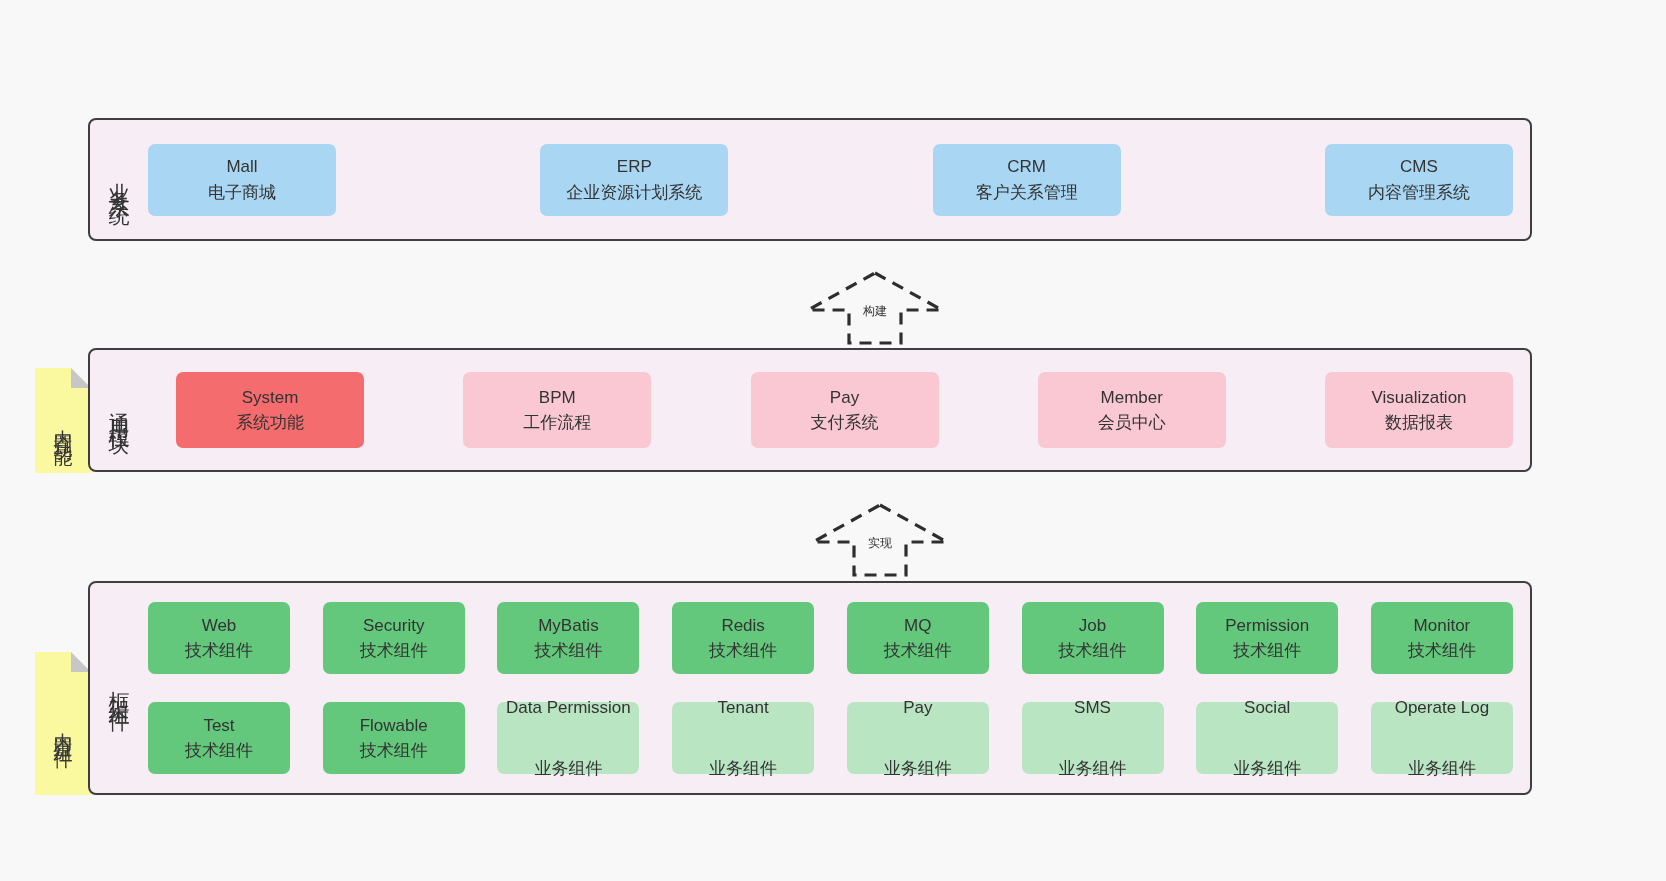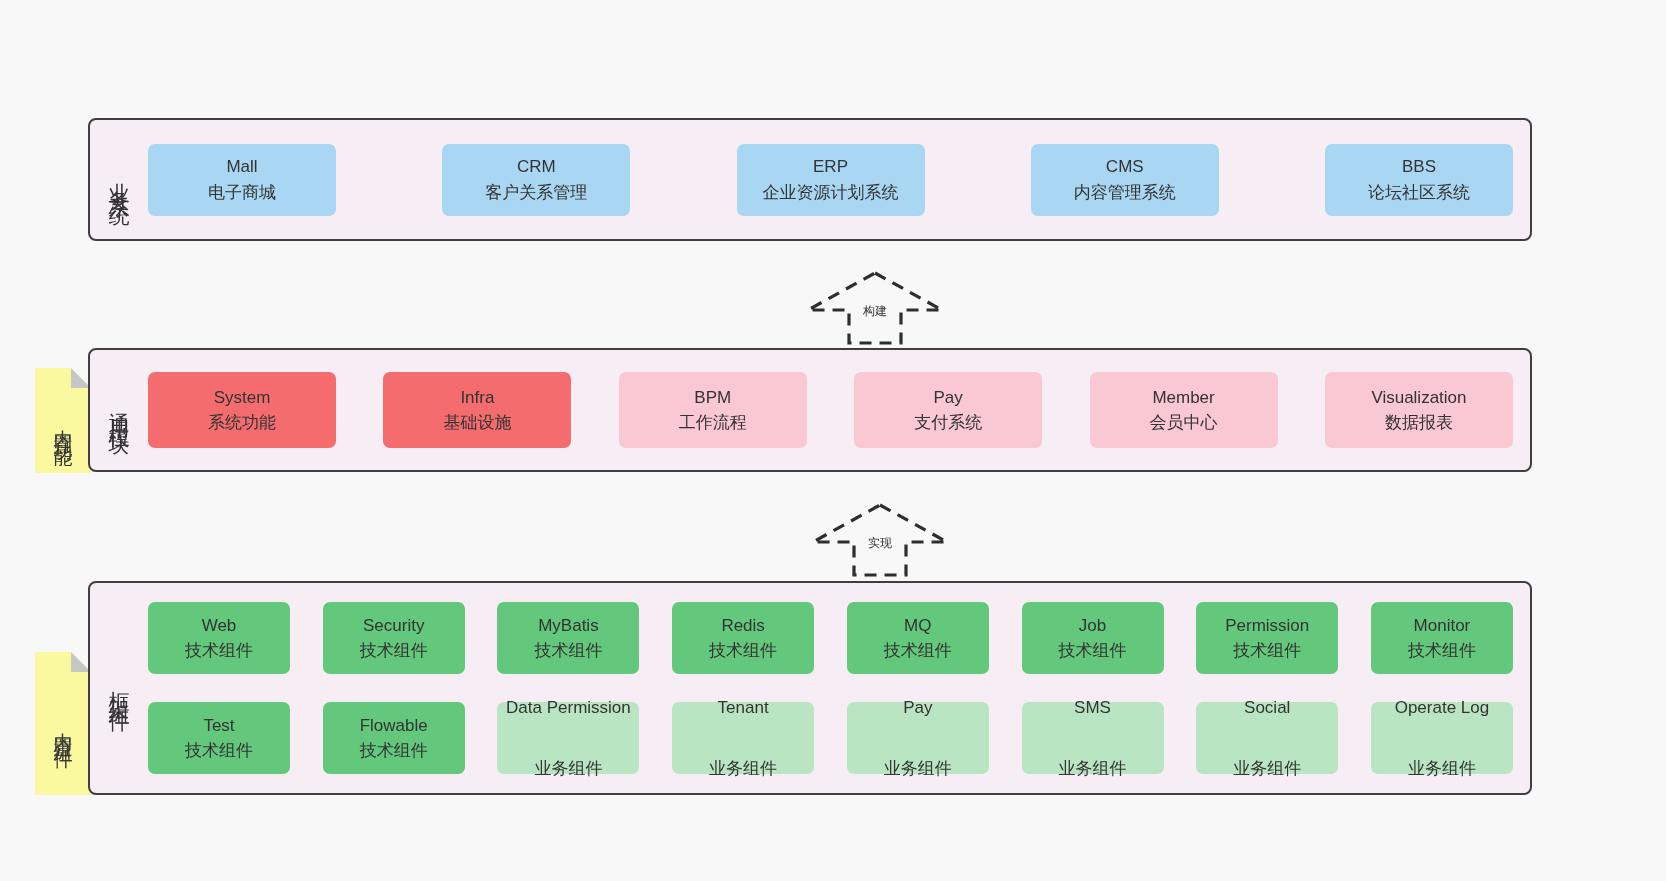--- a/index.html
+++ b/index.html
@@ -59,21 +59,21 @@
     text-align: center;
     font-size: 17px;
     line-height: 1.5;
     padding: 4px 6px;
   }
   .box-wide { width: 188px; height: 72px; }
   .panel-mid .box-wide { height: 76px; }
   .box-narrow { width: 142px; height: 72px; }
 
   .blue       { background: var(--blue, #a9d6f2); }
-  .red        { background: var(--red, #f56c6e); }
+  .red        { background: var(--red, #f56c6e); margin-left: 28px; }
   .pink       { background: var(--pink, #f9c8d2); }
   .green      { background: var(--green, #63c87b); }
   .lightgreen { background: var(--light-green, #b9e5c3); gap: 36px; }
 
   .grid-rows {
     flex: 1;
     display: flex;
     flex-direction: column;
     justify-content: center;
     gap: 28px;
@@ -141,34 +141,30 @@
 <section class="panel panel-top">
   <div class="layer-label">
     <span>业务系统</span>
   </div>
   <div class="boxes">
     <div class="box box-wide blue">
       <span>Mall</span>
       <span>电子商城</span>
     </div>
     <div class="box box-wide blue">
+      <span>ERP</span>
+      <span>企业资源计划系统</span>
+    </div>
+    <div class="box box-wide blue">
       <span>CRM</span>
       <span>客户关系管理</span>
     </div>
     <div class="box box-wide blue">
-      <span>ERP</span>
-      <span>企业资源计划系统</span>
-    </div>
-    <div class="box box-wide blue">
       <span>CMS</span>
       <span>内容管理系统</span>
-    </div>
-    <div class="box box-wide blue">
-      <span>BBS</span>
-      <span>论坛社区系统</span>
     </div>
   </div>
 </section>
 
 <div class="arrow arrow-build">
   <svg viewBox="0 0 140 74">
     <polygon points="70,2 137,39 96,39 96,72 44,72 44,39 3,39" fill="none" stroke="#2e2e2e" stroke-width="3.2" stroke-dasharray="12 8"></polygon>
   </svg>
   <span class="arrow-label">构建</span>
 </div>
@@ -179,24 +175,20 @@
 </div>
 <section class="panel panel-mid">
   <div class="layer-label">
     <span>通用模块</span>
   </div>
   <div class="boxes">
     <div class="box box-wide red">
       <span>System</span>
       <span>系统功能</span>
     </div>
-    <div class="box box-wide red">
-      <span>Infra</span>
-      <span>基础设施</span>
-    </div>
     <div class="box box-wide pink">
       <span>BPM</span>
       <span>工作流程</span>
     </div>
     <div class="box box-wide pink">
       <span>Pay</span>
       <span>支付系统</span>
     </div>
     <div class="box box-wide pink">
       <span>Member</span>

